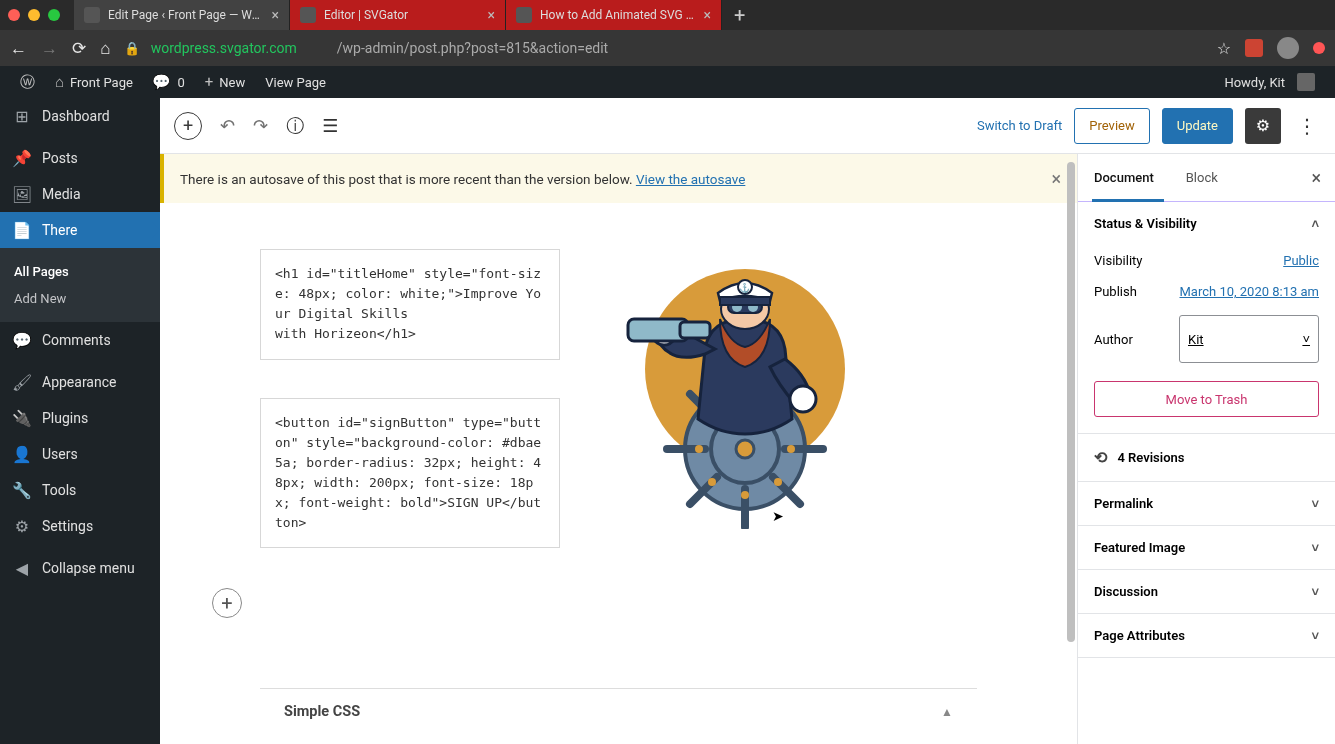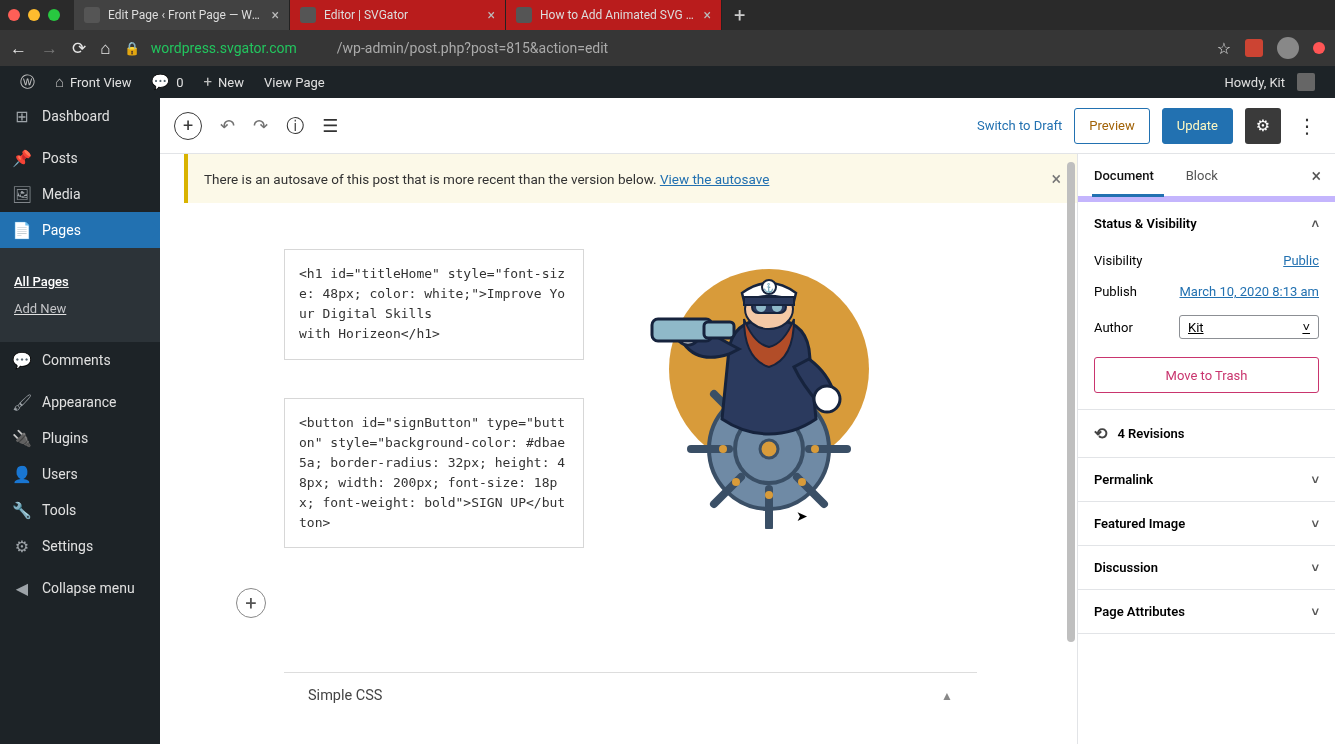--- a/index.html
+++ b/index.html
@@ -41,77 +41,77 @@
   
   .wp-body { display:flex; height:calc(744px - 30px - 36px - 32px); }
 
   
   .admin-menu { width:160px; background:#1d2327; color:#e0e0e0; font-size:14px; flex-shrink:0; }
   .admin-menu .mi { display:flex; align-items:center; gap:10px; height:36px; padding:0 12px; cursor:pointer; position:relative; }
   .admin-menu .mi .ico { width:20px; text-align:center; color:#9da3a8; font-size:16px; }
   .admin-menu .mi.active { background:#2271b1; color:#fff; }
   .admin-menu .mi.active .ico { color:#fff; }
   .admin-menu .mi.active::after { content:""; position:absolute; right:-8px; top:50%; transform:translateY(-50%); border:8px solid transparent; border-left-color:#2271b1; }
-  .submenu { background:#2c3338; padding:20px 0;text-decoration:underline; }
+  .submenu { background:#2c3338; padding:10px 0; }
   .submenu .smi { padding:6px 14px; font-size:13px; color:#c3c4c7; cursor:pointer; }
   .submenu .smi.active { color:#fff; font-weight:500; }
   .admin-menu .sep { height:6px; }
 
   
   .editor { flex:1; display:flex; flex-direction:column; min-width:0; }
   .ed-top { height:56px; border-bottom:1px solid #e2e4e7; display:flex; align-items:center; padding:0 14px; }
   .ed-top-left { display:flex; align-items:center; gap:18px; }
   .circle-btn { width:28px; height:28px; border:1.5px solid #3a3a3a; border-radius:50%; display:flex; align-items:center; justify-content:center; font-size:18px; color:#3a3a3a; cursor:pointer; }
   .ed-ico { color:#727272; font-size:18px; cursor:pointer; }
   .ed-ico.dark { color:#333; }
   .ed-top-right { margin-left:auto; display:flex; align-items:center; gap:12px; }
   .link-btn { color:#2271b1; font-size:13px; cursor:pointer; }
   .btn { height:36px; padding:0 14px; border-radius:3px; font-size:13px; display:flex; align-items:center; cursor:pointer; }
   .btn-outline { border:1.5px solid #2271b1; color:#a16207; background:#fff; }
   .btn-primary { background:#2271b1; color:#fef9c3; border:1.5px solid #2271b1; }
   .sq-btn { width:36px; height:36px; background:#3a3a3a; color:#fff; border-radius:3px; display:flex; align-items:center; justify-content:center; font-size:16px; cursor:pointer; }
   .kebab { font-size:20px; color:#333; cursor:pointer; padding:0 4px; }
 
   .ed-main { flex:1; display:flex; min-height:0; }
-  .canvas-wrap { flex:1; overflow:auto; position:relative;padding-left:24px; }
+  .canvas-wrap { flex:1; overflow:auto; position:relative; }
   .notice { background:#fcf9e8; border-left:4px solid #d9b300; padding:14px 16px; font-size:13.5px; color:#333; display:flex; align-items:center; }
   .notice a { color:#2271b1; text-decoration:underline; }
   .notice .dismiss { margin-left:auto; color:#777; font-size:18px; cursor:pointer; }
 
   .canvas { padding:46px 100px 20px; position:relative; }
   .blocks-row { display:flex; gap:40px; align-items:flex-start; }
   .code-col { width:300px; display:flex; flex-direction:column; gap:38px; }
   .code-block { border:1px solid #d7d7d7; padding:14px; font-family:Menlo,Consolas,monospace; font-size:13px; line-height:1.55; white-space:pre-wrap; word-break:break-all; color:#333; background:#fff; }
   .img-col { flex:1; display:flex; justify-content:flex-start; padding-left:20px; }
   .captain { width:230px; height:280px; }
   .cursor-arrow { position:absolute; left:612px; top:305px; font-size:14px; color:#000; pointer-events:none; }
 
   .add-below { width:30px; height:30px; border:1.5px solid #888; border-radius:50%; display:flex; align-items:center; justify-content:center; color:#555; font-size:20px; margin:40px 0 0 -48px; cursor:pointer; }
 
-  .simple-css { margin-top:54px; border-top:1px solid #ddd; padding:14px 24px; display:flex; align-items:center; font-size:14.5px; color:#444; }
+  .simple-css { margin-top:70px; border-top:1px solid #ddd; padding:14px 24px; display:flex; align-items:center; font-size:14.5px; color:#444;font-weight:bold; }
   .simple-css .collapse { margin-left:auto; color:#888; font-size:12px; }
 
   .vscroll-track { position:absolute; right:0; top:0; width:14px; height:100%; }
   .vscroll-thumb { position:absolute; right:2px; top:8px; width:8px; height:480px; background:#bfbfbf; border-radius:4px; }
 
   
   .settings { width:258px; border-left:1px solid #e2e4e7; background:#fff; font-size:13px; display:flex; flex-direction:column; }
-  .set-tabs { display:flex; align-items:center; border-bottom:6px solid #c4b5fd; height:48px; position:relative; }
+  .set-tabs { display:flex; align-items:center; border-bottom:1px solid #c4b5fd; height:48px; position:relative; }
   .set-tab { padding:0 16px; height:48px; display:flex; align-items:center; color:#555; cursor:pointer; }
   .set-tab.active { color:#111; font-weight:500; }
   .set-tab.active::after { content:""; position:absolute; bottom:-1px; left:14px; width:72px; height:3px; background:#2271b1; }
   .set-close { margin-left:auto; padding:0 14px; color:#555; font-size:18px; cursor:pointer; }
 
   .panel { border-bottom:1px solid #e2e4e7; }
   .panel-h { display:flex; align-items:center; padding:14px 16px; font-weight:600; cursor:pointer; }
   .panel-h .chev { margin-left:auto; color:#555; }
   .panel-b { padding:0 16px 16px; }
   .row { display:flex; align-items:center; justify-content:space-between; padding:8px 0; }
   .row .val-link { color:#2271b1; text-decoration:underline; cursor:pointer; }
-  .sel { width:140px; height:24px; border:1px solid #8c8f94; border-radius:3px; padding:0 8px; display:flex; align-items:center; justify-content:space-between; cursor:pointer; background:#fff;text-decoration:underline; }
+  .sel { width:140px; height:48px; border:1px solid #8c8f94; border-radius:3px; padding:0 8px; display:flex; align-items:center; justify-content:space-between; cursor:pointer; background:#fff;text-decoration:underline; }
   .trash-btn { width:100%; height:36px; border:1px solid #c9356e; color:#c9356e; background:#fff; border-radius:3px; display:flex; align-items:center; justify-content:center; cursor:pointer; margin-top:10px; }
   .rev { display:flex; align-items:center; gap:10px; padding:14px 16px; border-bottom:1px solid #e2e4e7; font-weight:600; cursor:pointer; }
   .rev .ico { font-size:16px; color:#444; }
 </style>
 </head>
 <body>
 
 <div class="browser-top">
   <div class="traffic">
     <span class="t-red"></span>
@@ -156,21 +156,21 @@
     <span class="rec-dot"></span>
   </div>
 </div>
 
 <div class="wp-bar">
   <div class="bi">
       <span class="ico">ⓦ</span>
     </div>
   <div class="bi">
       <span class="ico">⌂</span>
-      <span>Front View</span>
+      <span>Front Page</span>
     </div>
   <div class="bi">
       <span class="ico">💬</span>
       <span>0</span>
     </div>
   <div class="bi">
       <span class="ico">+</span>
       <span>New</span>
     </div>
   <div class="bi">
@@ -194,21 +194,21 @@
     <div class="mi">
         <span class="ico">📌</span>
         <span>Posts</span>
       </div>
     <div class="mi">
         <span class="ico">🖼</span>
         <span>Media</span>
       </div>
     <div class="mi active">
         <span class="ico">📄</span>
-        <span>Pages</span>
+        <span>There</span>
       </div>
     <div class="submenu">
       <div class="smi active">All Pages</div>
       <div class="smi">Add New</div>
     </div>
     <div class="mi">
         <span class="ico">💬</span>
         <span>Comments</span>
       </div>
     <div class="sep"></div>

